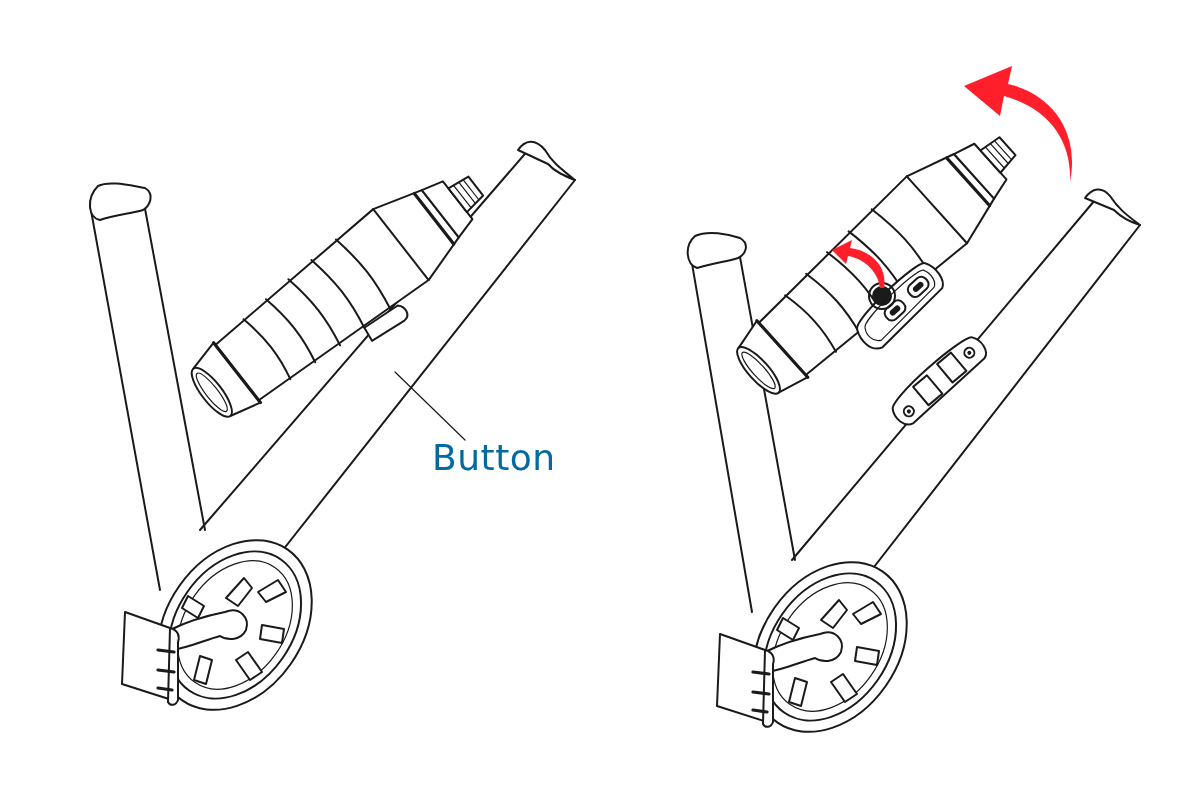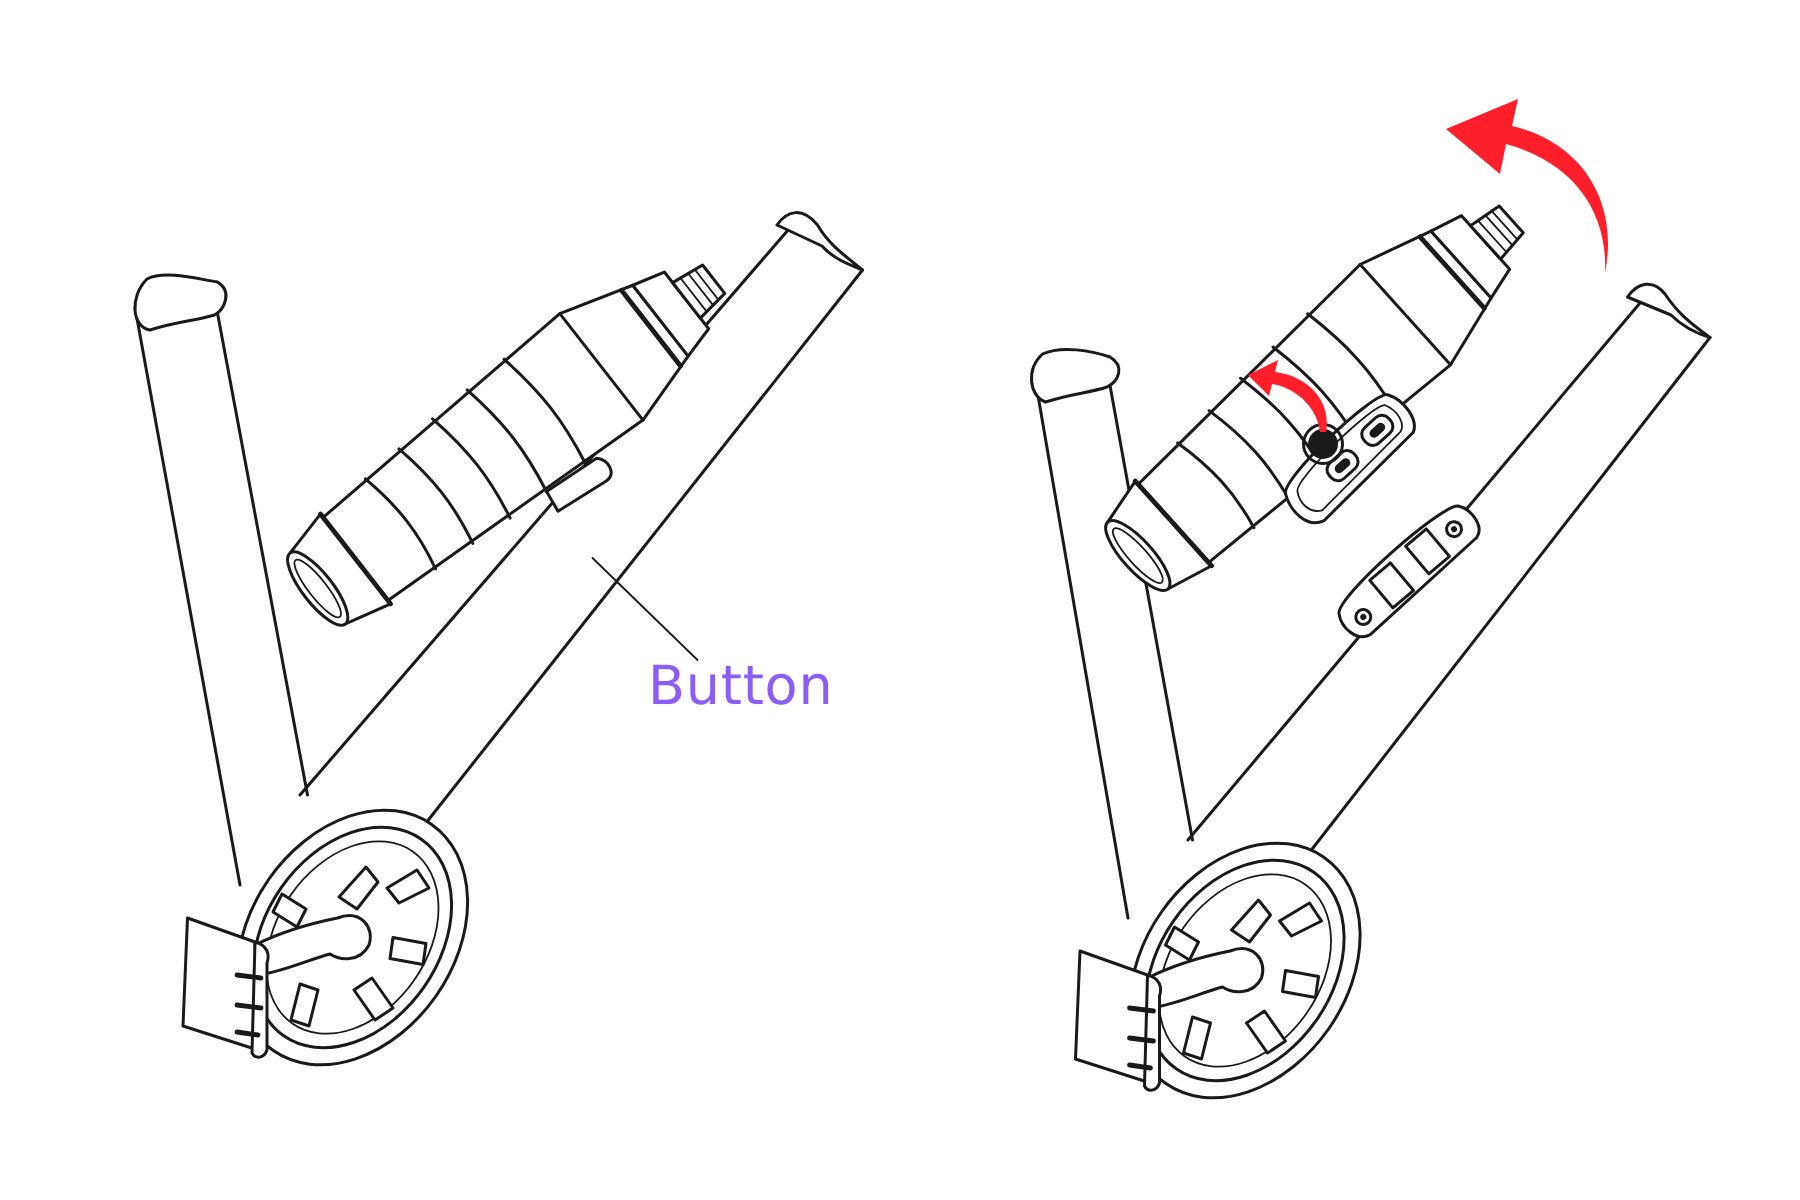--- a/index.html
+++ b/index.html
@@ -8,21 +8,21 @@
   #panel-left { left: 0; width: 600px; }
   #panel-right { left: 600px; width: 600px; }
   svg { position: absolute; left: 0; top: 0; }
   .ln { fill: none; stroke: #1a1a1a; stroke-width: 2; stroke-linejoin: round; stroke-linecap: round; }
   .ln-thin { fill: none; stroke: #1a1a1a; stroke-width: 1.2; stroke-linejoin: round; stroke-linecap: round; }
   .ln-bold { fill: none; stroke: #1a1a1a; stroke-width: 3.2; stroke-linecap: round; }
   .fillw { fill: #ffffff; stroke: #1a1a1a; stroke-width: 2; stroke-linejoin: round; }
   .fillk { fill: #1a1a1a; }
   .callout-label {
     position: absolute; left: 432px; top: 440px;
-    font-family: "DejaVu Sans", sans-serif; font-size: 36px; color: #8b5cf6;
+    font-family: "DejaVu Sans", sans-serif; font-size: 36px; color: #0369a1;
     letter-spacing: 0.5px; line-height: 1;
   }
 </style>
 </head>
 <body>
 
 <div class="panel" id="panel-left">
   <svg width="600" height="800" viewBox="0 0 600 800">
 
     <g>

